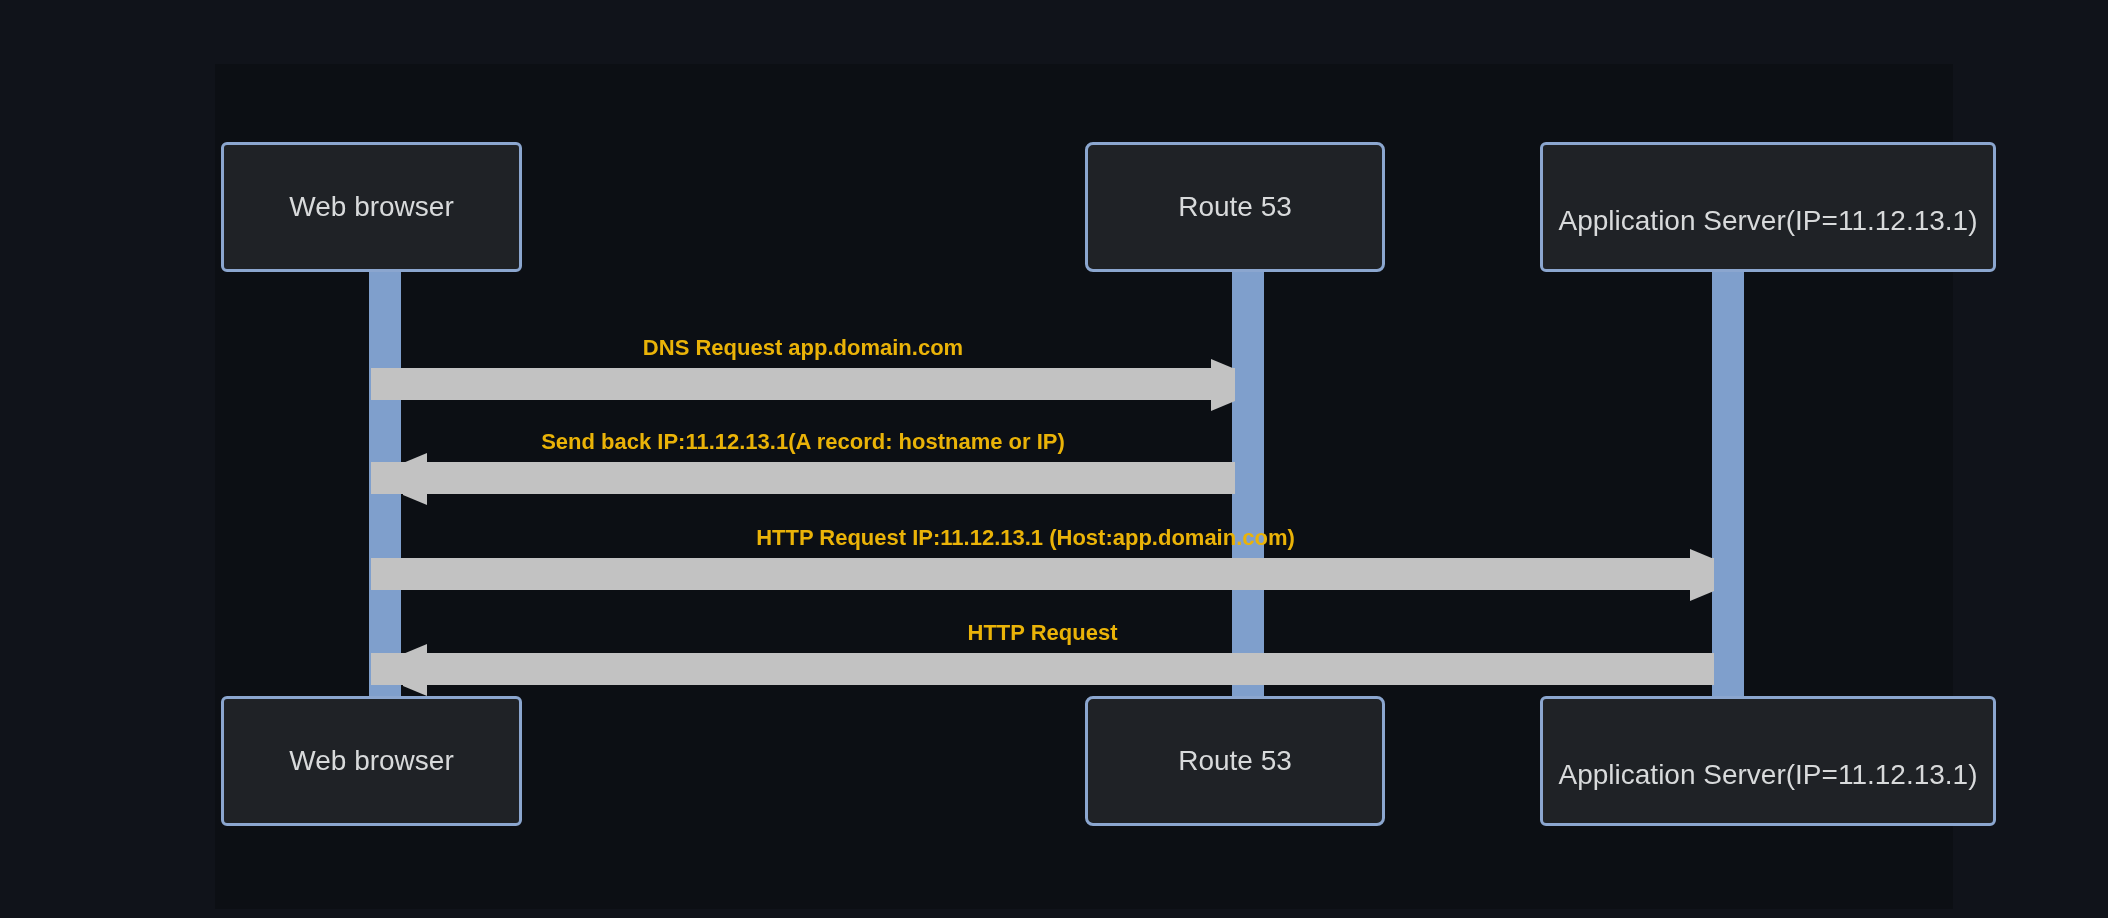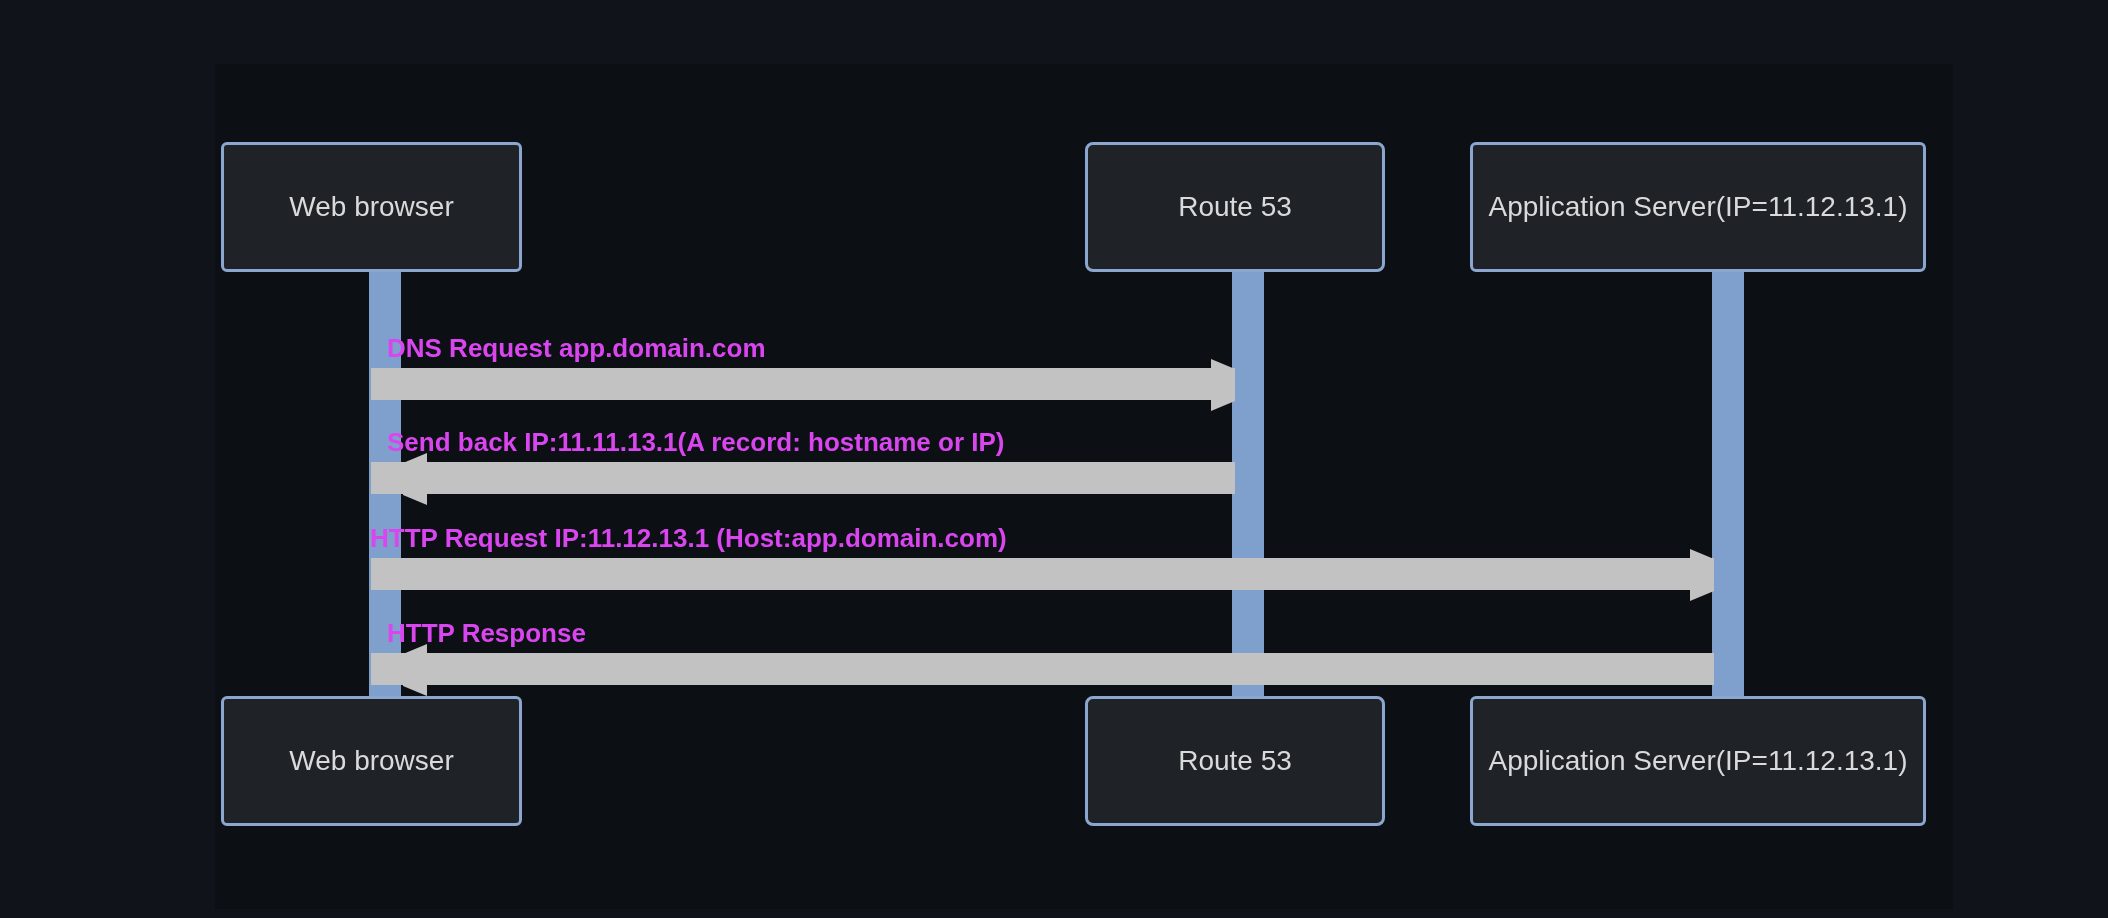--- a/index.html
+++ b/index.html
@@ -24,21 +24,21 @@
     border-radius: 6px;
     color: #d8dadb;
     font-size: 28px;
     display: flex;
     align-items: center;
     justify-content: center;
     white-space: nowrap;
   }
   .actor.wb  { left: 189px;  width: 301px; }
   .actor.r53 { left: 1053px; width: 300px; border-radius: 8px; }
-  .actor.as  { left: 1438px; width: 456px; }
+  .actor.as  { left: 1508px; width: 456px; align-items: flex-end; }
   .actor.top { top: 110px; }
   .actor.bot { top: 664px; }
   .lifeline {
     position: absolute;
     top: 240px;
     width: 5px; height: 424px;
     background: #7f9fcc;
   }
   .ll-wb  { left: 337px; }
   .ll-r53 { left: 1200px; }
@@ -53,23 +53,23 @@
     width: 0; height: 0;
     border-top: 10px solid transparent;
     border-bottom: 10px solid transparent;
   }
   .arrowhead.right { border-left: 24px solid #c2c2c2; }
   .arrowhead.left  { border-right: 24px solid #c2c2c2; }
   .msg-label {
     position: absolute;
     height: 40px;
     line-height: 40px;
-    text-align: left;
-    color: #d946ef;
-    font-size: 26px;
+    text-align: center;
+    color: #eab308;
+    font-size: 22px;
     font-weight: 700;
     white-space: nowrap;
   }
   
   .m1 .msg-line { left: 339px; top: 336px; width: 864px; }
   .m1 .arrowhead { left: 1179px; top: 327px; }
   .m1 .msg-label { left: 339px; top: 280px; width: 864px; }
 
   .m2 .msg-line { left: 339px; top: 430px; width: 864px; }
   .m2 .arrowhead { left: 339px; top: 421px; }
@@ -103,33 +103,33 @@
     <span>Application Server(IP=11.12.13.1)</span>
   </div>
 
   <div class="m1">
     <div class="msg-label">DNS Request app.domain.com</div>
     <div class="msg-line"></div>
     <div class="arrowhead right"></div>
   </div>
 
   <div class="m2">
-    <div class="msg-label">Send back IP:11.11.13.1(A record: hostname or IP)</div>
+    <div class="msg-label">Send back IP:11.12.13.1(A record: hostname or IP)</div>
     <div class="msg-line"></div>
     <div class="arrowhead left"></div>
   </div>
 
   <div class="m3">
     <div class="msg-label">HTTP Request IP:11.12.13.1 (Host:app.domain.com)</div>
     <div class="msg-line"></div>
     <div class="arrowhead right"></div>
   </div>
 
   <div class="m4">
-    <div class="msg-label">HTTP Response</div>
+    <div class="msg-label">HTTP Request</div>
     <div class="msg-line"></div>
     <div class="arrowhead left"></div>
   </div>
 
   <div class="actor wb bot">
     <span>Web browser</span>
   </div>
   <div class="actor r53 bot">
     <span>Route 53</span>
   </div>

